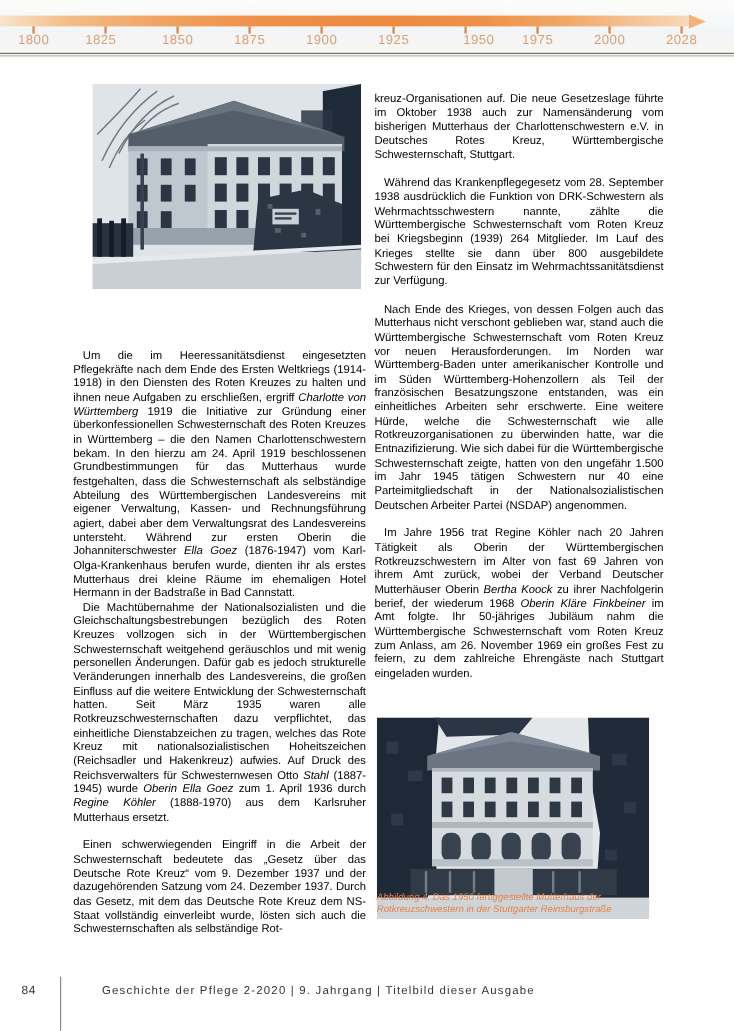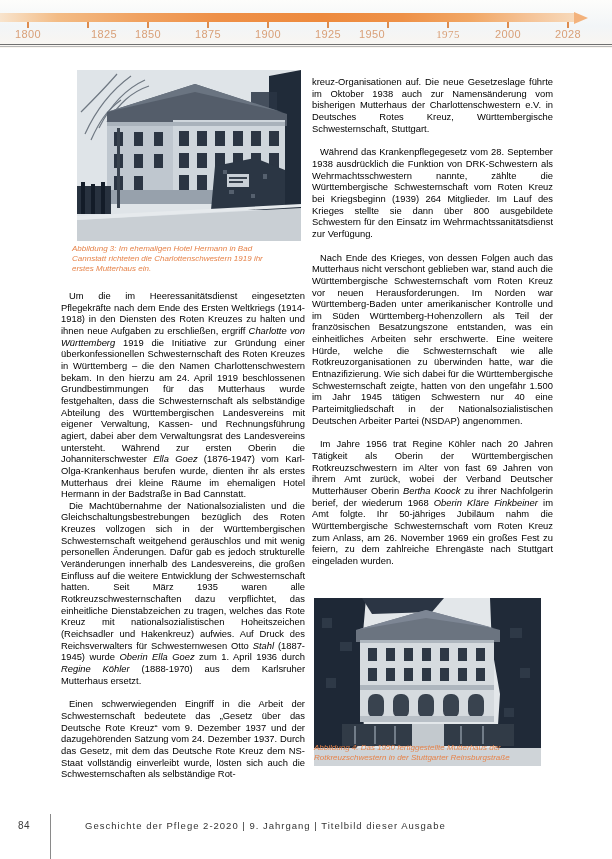--- a/index.html
+++ b/index.html
@@ -46,33 +46,33 @@
 
 <div id="page">
 
   <div class="header">
     <div class="tl-bar"></div>
     <div class="tl-arrow"></div>
     <div>
         <div class="tl-tick" style="left: 28px;"></div>
         <div class="tl-year" style="left: 28px;">1800</div>
         <div class="tl-tick" style="left: 88px;"></div>
-        <div class="tl-year" style="left: 104px;">1825</div>
+        <div class="tl-year" style="left: 84px;">1825</div>
         <div class="tl-tick" style="left: 148px;"></div>
         <div class="tl-year" style="left: 148px;">1850</div>
         <div class="tl-tick" style="left: 208px;"></div>
         <div class="tl-year" style="left: 208px; text-align: right;">1875</div>
         <div class="tl-tick" style="left: 268px;"></div>
         <div class="tl-year" style="left: 268px; text-align: center;">1900</div>
         <div class="tl-tick" style="left: 328px;"></div>
         <div class="tl-year" style="left: 328px;">1925</div>
         <div class="tl-tick" style="left: 388px;"></div>
-        <div class="tl-year" style="left: 372px; text-align: center;">1950</div>
+        <div class="tl-year" style="left: 399px; text-align: center;">1950</div>
         <div class="tl-tick" style="left: 448px;"></div>
-        <div class="tl-year" style="left: 448px; font-family: Liberation Serif, serif;">1975</div>
+        <div class="tl-year" style="left: 448px;">1975</div>
         <div class="tl-tick" style="left: 508px;"></div>
         <div class="tl-year" style="left: 508px;">2000</div>
         <div class="tl-tick" style="left: 568px;"></div>
         <div class="tl-year" style="left: 568px;">2028</div>
       </div>
     <div class="tl-rule1"></div>
     <div class="tl-rule2"></div>
   </div>
 
   <svg id="photo1" class="photo" viewBox="0 0 224 171" xmlns="http://www.w3.org/2000/svg">
@@ -134,21 +134,20 @@
     <polygon points="0,150 224,138 224,171 0,171" fill="#c9cfd4"></polygon>
     <polygon points="0,146 224,134 224,137 0,150" fill="#e6eaed"></polygon>
     <rect x="0" y="116" width="34" height="28" fill="#28323f"></rect>
     <g fill="#131c28">
         <rect x="4" y="112" width="4" height="32"></rect>
         <rect x="14" y="114" width="4" height="30"></rect>
         <rect x="24" y="112" width="4" height="32"></rect>
       </g>
   </svg>
 
-  <div id="caption1" class="caption">Abbildung 3: Im ehemaligen Hotel Hermann in Bad Cannstatt richteten die Charlottenschwestern 1919 ihr erstes Mutterhaus ein.</div>
 
   <div id="left-text" class="textcol">
       <p class="indent "><span>Um die im Heeressanitätsdienst eingesetzten Pflegekräfte nach dem Ende des Ersten Weltkriegs (1914-1918) in den Diensten des Roten Kreuzes zu halten und ihnen neue Aufgaben zu erschließen, ergriff </span><em>Charlotte von Württemberg</em><span> 1919 die Initiative zur Gründung einer überkonfessionellen Schwesternschaft des Roten Kreuzes in Württemberg – die den Namen Charlottenschwestern bekam. In den hierzu am 24. April 1919 beschlossenen Grundbestimmungen für das Mutterhaus wurde festgehalten, dass die Schwesternschaft als selbständige Abteilung des Württembergischen Landesvereins mit eigener Verwaltung, Kassen- und Rechnungsführung agiert, dabei aber dem Verwaltungsrat des Landesvereins untersteht. Während zur ersten Oberin die Johanniterschwester </span><em>Ella Goez</em><span> (1876-1947) vom Karl-Olga-Krankenhaus berufen wurde, dienten ihr als erstes Mutterhaus drei kleine Räume im ehemaligen Hotel Hermann in der Badstraße in Bad Cannstatt.</span></p>
       <p class="indent "><span>Die Machtübernahme der Nationalsozialisten und die Gleichschaltungsbestrebungen bezüglich des Roten Kreuzes vollzogen sich in der Württembergischen Schwesternschaft weitgehend geräuschlos und mit wenig personellen Änderungen. Dafür gab es jedoch strukturelle Veränderungen innerhalb des Landesvereins, die großen Einfluss auf die weitere Entwicklung der Schwesternschaft hatten. Seit März 1935 waren alle Rotkreuzschwesternschaften dazu verpflichtet, das einheitliche Dienstabzeichen zu tragen, welches das Rote Kreuz mit nationalsozialistischen Hoheitszeichen (Reichsadler und Hakenkreuz) aufwies. Auf Druck des Reichsverwalters für Schwesternwesen Otto </span><em>Stahl</em><span> (1887-1945) wurde </span><em>Oberin Ella Goez</em><span> zum 1. April 1936 durch </span><em>Regine Köhler</em><span> (1888-1970) aus dem Karlsruher Mutterhaus ersetzt.</span></p>
       <p class="indent gap"><span>Einen schwerwiegenden Eingriff in die Arbeit der Schwesternschaft bedeutete das „Gesetz über das Deutsche Rote Kreuz“ vom 9. Dezember 1937 und der dazugehörenden Satzung vom 24. Dezember 1937. Durch das Gesetz, mit dem das Deutsche Rote Kreuz dem NS-Staat vollständig einverleibt wurde, lösten sich auch die Schwesternschaften als selbständige Rot-</span></p>
     </div>
 
   <div id="right-text" class="textcol">
       <p class=""><span>kreuz-Organisationen auf. Die neue Gesetzeslage führte im Oktober 1938 auch zur Namensänderung vom bisherigen Mutterhaus der Charlottenschwestern e.V. in Deutsches Rotes Kreuz, Württembergische Schwesternschaft, Stuttgart.</span></p>
       <p class="indent gap"><span>Während das Krankenpflegegesetz vom 28. September 1938 ausdrücklich die Funktion von DRK-Schwestern als Wehrmachtsschwestern nannte, zählte die Württembergische Schwesternschaft vom Roten Kreuz bei Kriegsbeginn (1939) 264 Mitglieder. Im Lauf des Krieges stellte sie dann über 800 ausgebildete Schwestern für den Einsatz im Wehrmachtssanitätsdienst zur Verfügung.</span></p>

